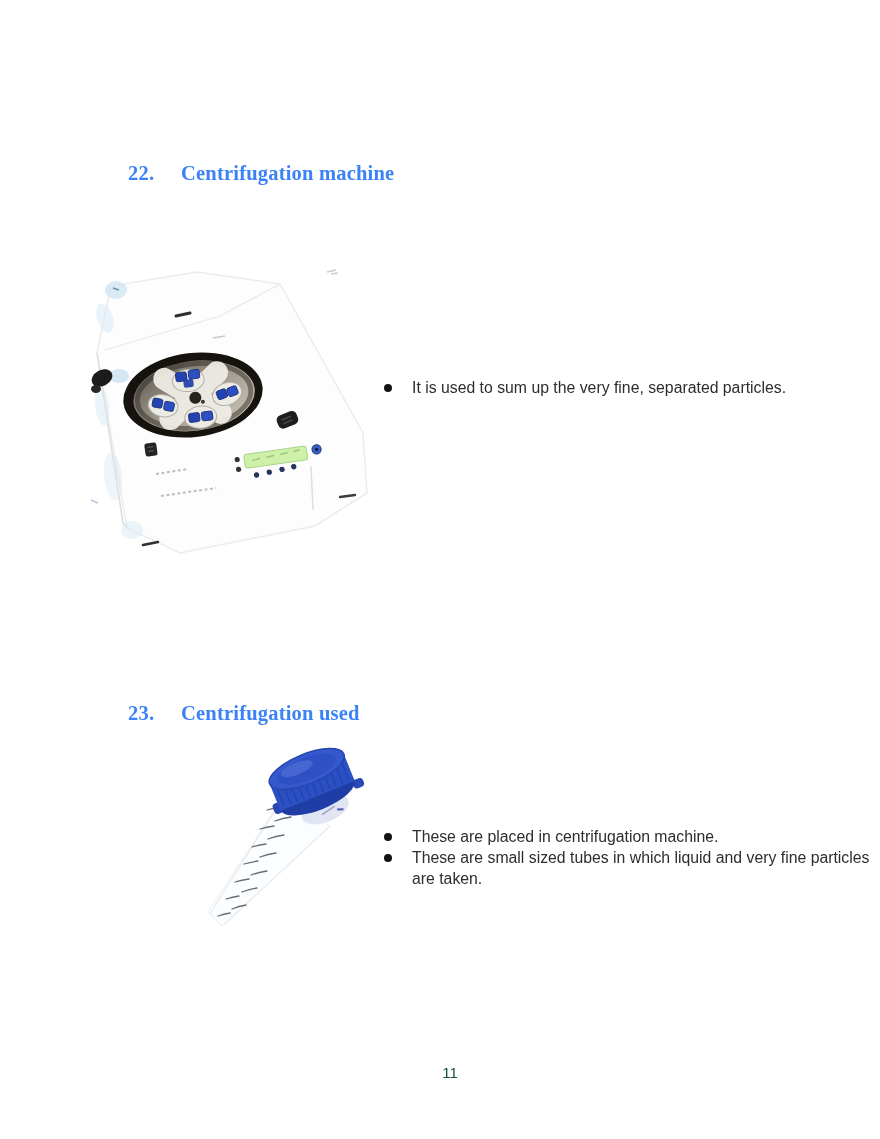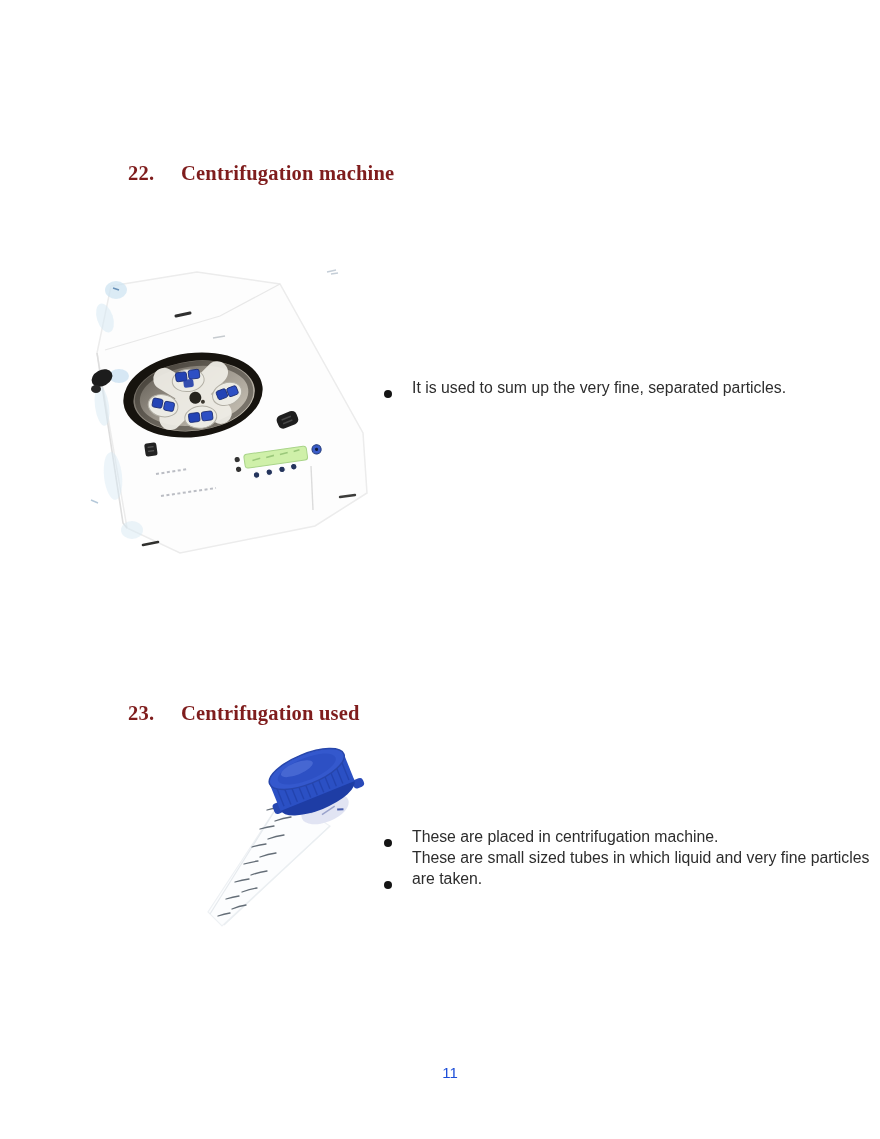--- a/index.html
+++ b/index.html
@@ -12,29 +12,29 @@
     color: #2d2d2d;
     overflow: hidden;
   }
   .abs { position: absolute; }
 
   .section-heading {
     display: flex;
     font-family: "Liberation Serif", serif;
     font-weight: bold;
     font-size: 20.5px;
-    color: #7f1d1d;
+    color: #3b82f6;
     letter-spacing: 0.2px;
   }
   .section-heading .sec-num { width: 53px; flex: 0 0 53px; }
 
   .bullet-list { list-style: none; }
   .bullet-item {
     display: flex;
-    align-items: flex-end;
+    align-items: flex-start;
     font-size: 15.8px;
     line-height: 21px;
     color: #2d2d2d;
   }
   .bullet-marker {
     flex: 0 0 8px;
     width: 8px; height: 8px;
     border-radius: 50%;
     background: #141414;
     margin-top: 7px;
@@ -42,21 +42,21 @@
   }
   .bullet-text { display: block; }
 
   .figure { display: block; }
   .figure svg { display: block; width: 100%; height: 100%; }
 
   .page-number {
     width: 880px;
     text-align: center;
     font-size: 15px;
-    color: #1d4ed8;
+    color: #14532d;
     padding-left: 20px;
   }
 </style>
 </head>
 <body>
 
 <div class="abs section-heading" style="left:128px; top:162px;">
   <span class="sec-num">22.</span>
   <span class="sec-title">Centrifugation machine</span>
 </div>

